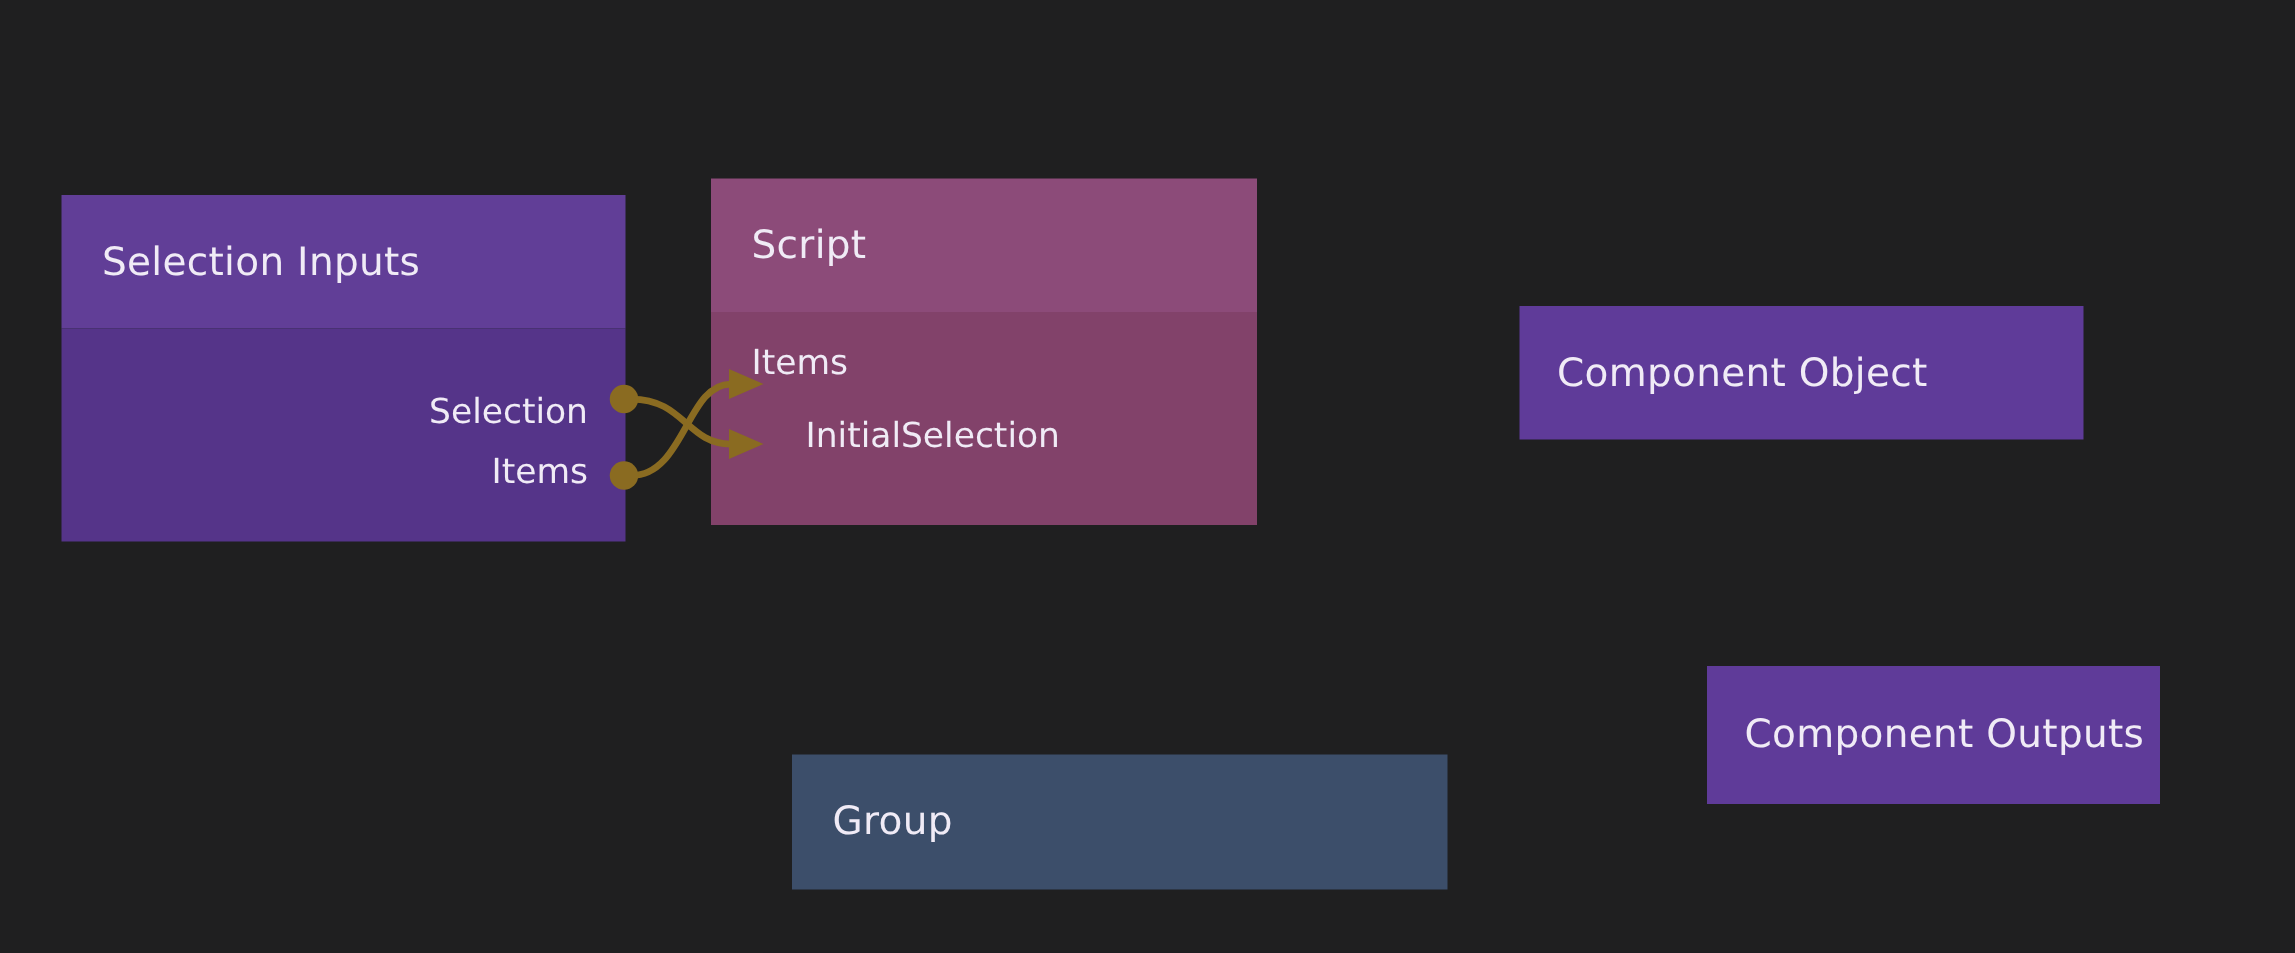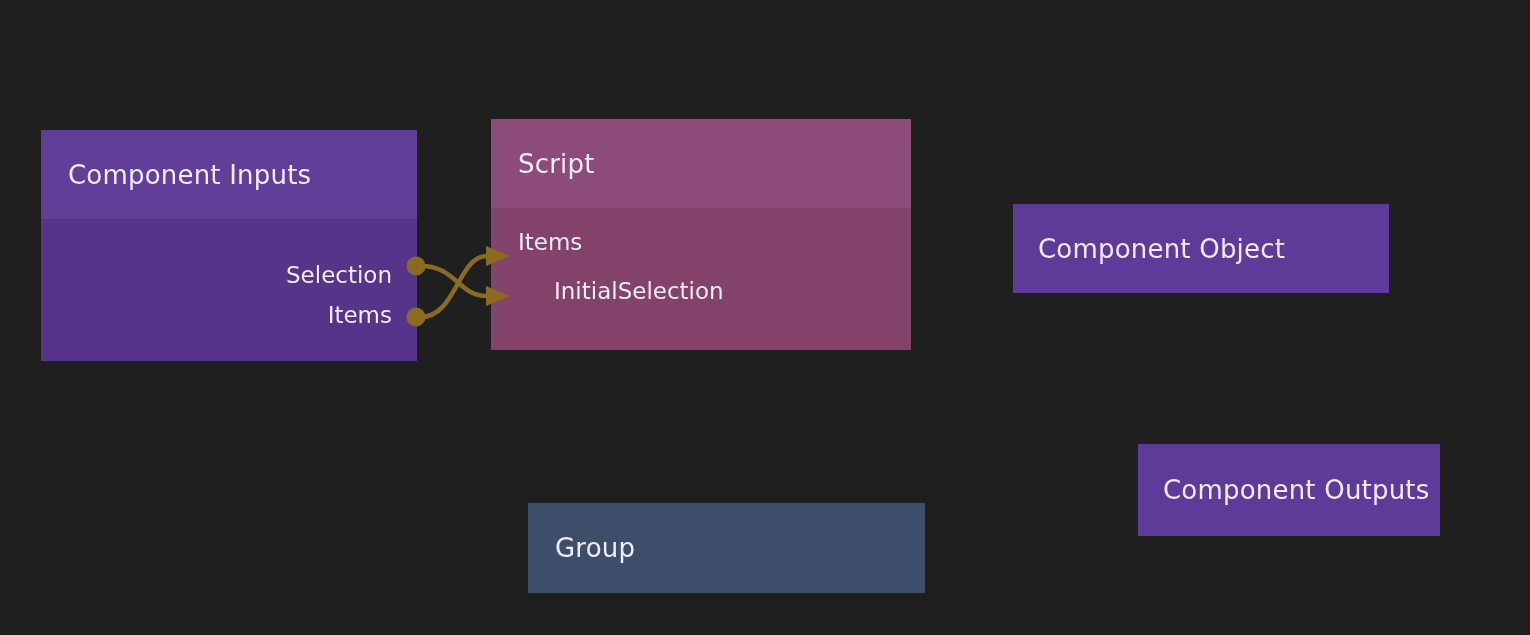--- a/index.html
+++ b/index.html
@@ -62,29 +62,29 @@
     pointer-events: none;
   }
 </style>
 </head>
 <body>
 
 <div class="canvas">
 
   <div class="node node-inputs" style="left:41px; top:130px; width:376px; height:231px;">
     <div class="node-header">
-      <span>Component Inputs</span>
+      <span>Selection Inputs</span>
     </div>
     <div class="node-body">
       <div class="port out" style="top:41px;">Selection</div>
       <div class="port out" style="top:81px;">Items</div>
     </div>
   </div>
 
-  <div class="node node-script" style="left:491px; top:119px; width:420px; height:231px;">
+  <div class="node node-script" style="left:474px; top:119px; width:364px; height:231px;">
     <div class="node-header">
       <span>Script</span>
     </div>
     <div class="node-body">
       <div class="port in" style="top:19px;">Items</div>
       <div class="port in" style="top:68px;margin-left:36px;">InitialSelection</div>
     </div>
   </div>
 
   <div class="node node-plain" style="left:1013px; top:204px; width:376px; height:89px;">
@@ -92,21 +92,21 @@
       <span>Component Object</span>
     </div>
   </div>
 
   <div class="node node-plain" style="left:1138px; top:444px; width:302px; height:92px;">
     <div class="node-header">
       <span>Component Outputs</span>
     </div>
   </div>
 
-  <div class="node node-group" style="left:528px; top:503px; width:397px; height:90px;">
+  <div class="node node-group" style="left:528px; top:503px; width:437px; height:90px;">
     <div class="node-header">
       <span>Group</span>
     </div>
   </div>
 
   <svg class="wires" viewBox="0 0 1530 635">
 
     <path d="M 421 266 C 456 266 458 296 487 296" fill="none" stroke="#8a6b21" stroke-width="4.5"></path>
     <polygon points="486,286 509,296 486,306" fill="#8a6b21"></polygon>
 

